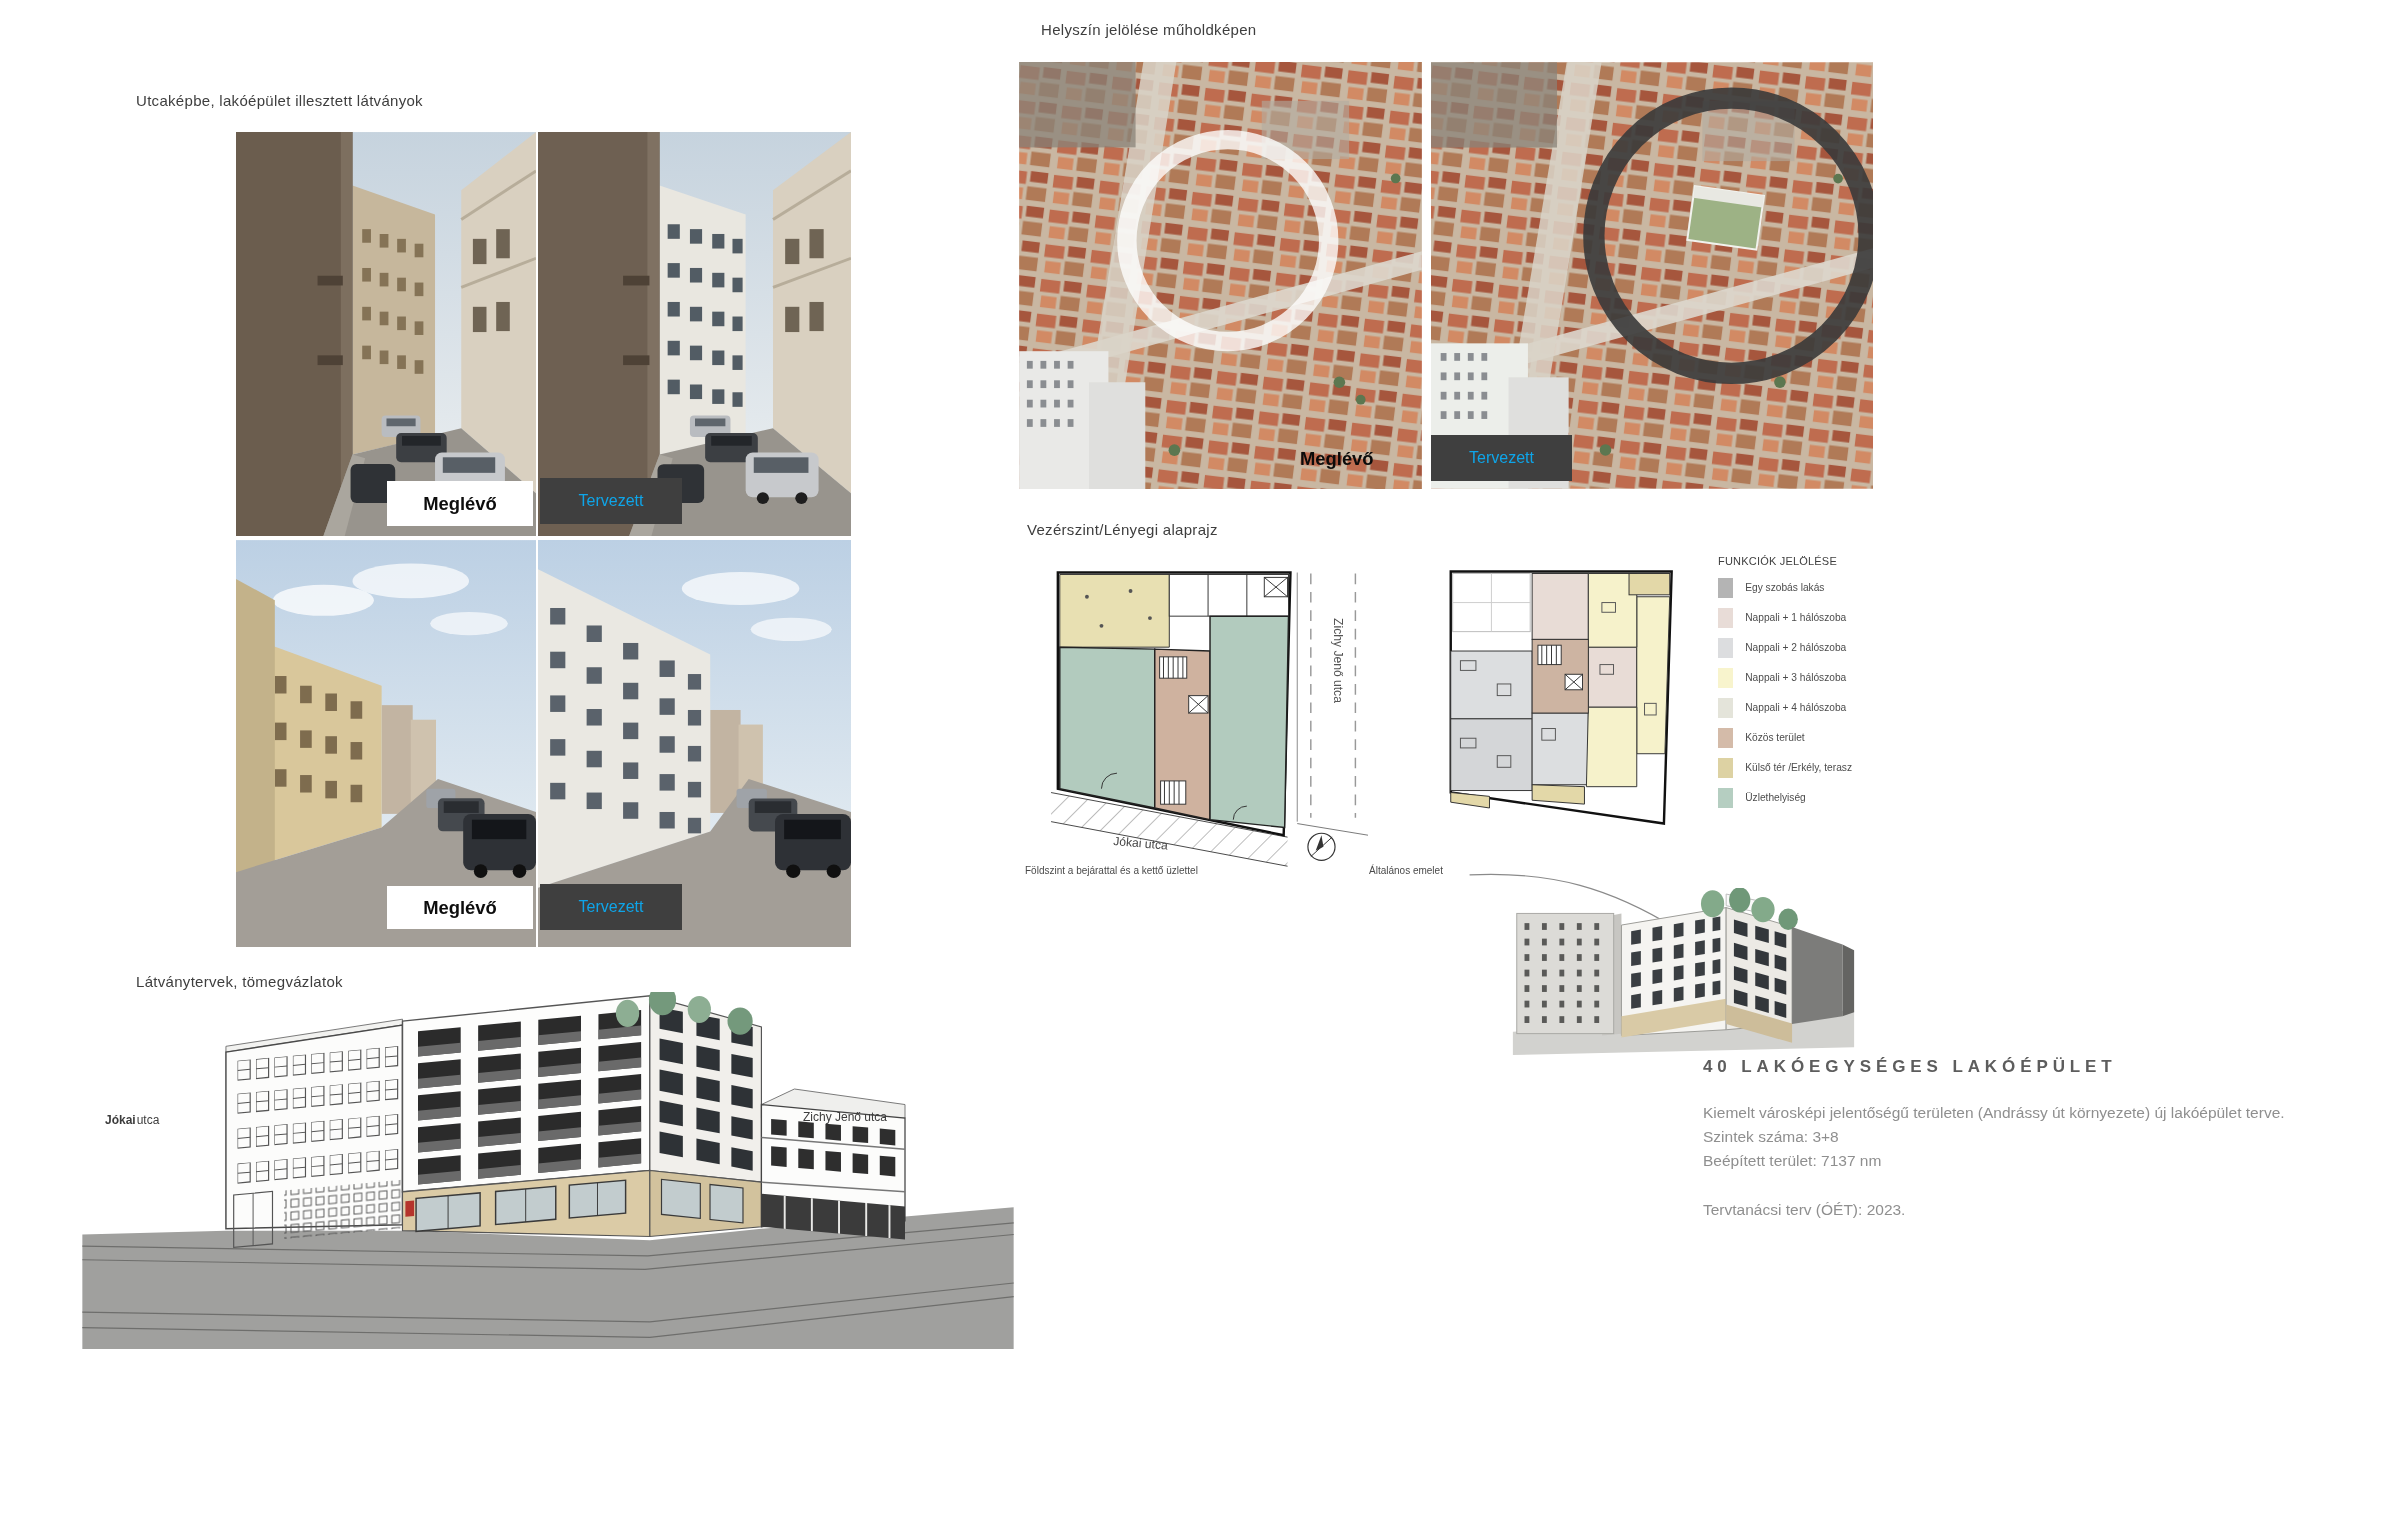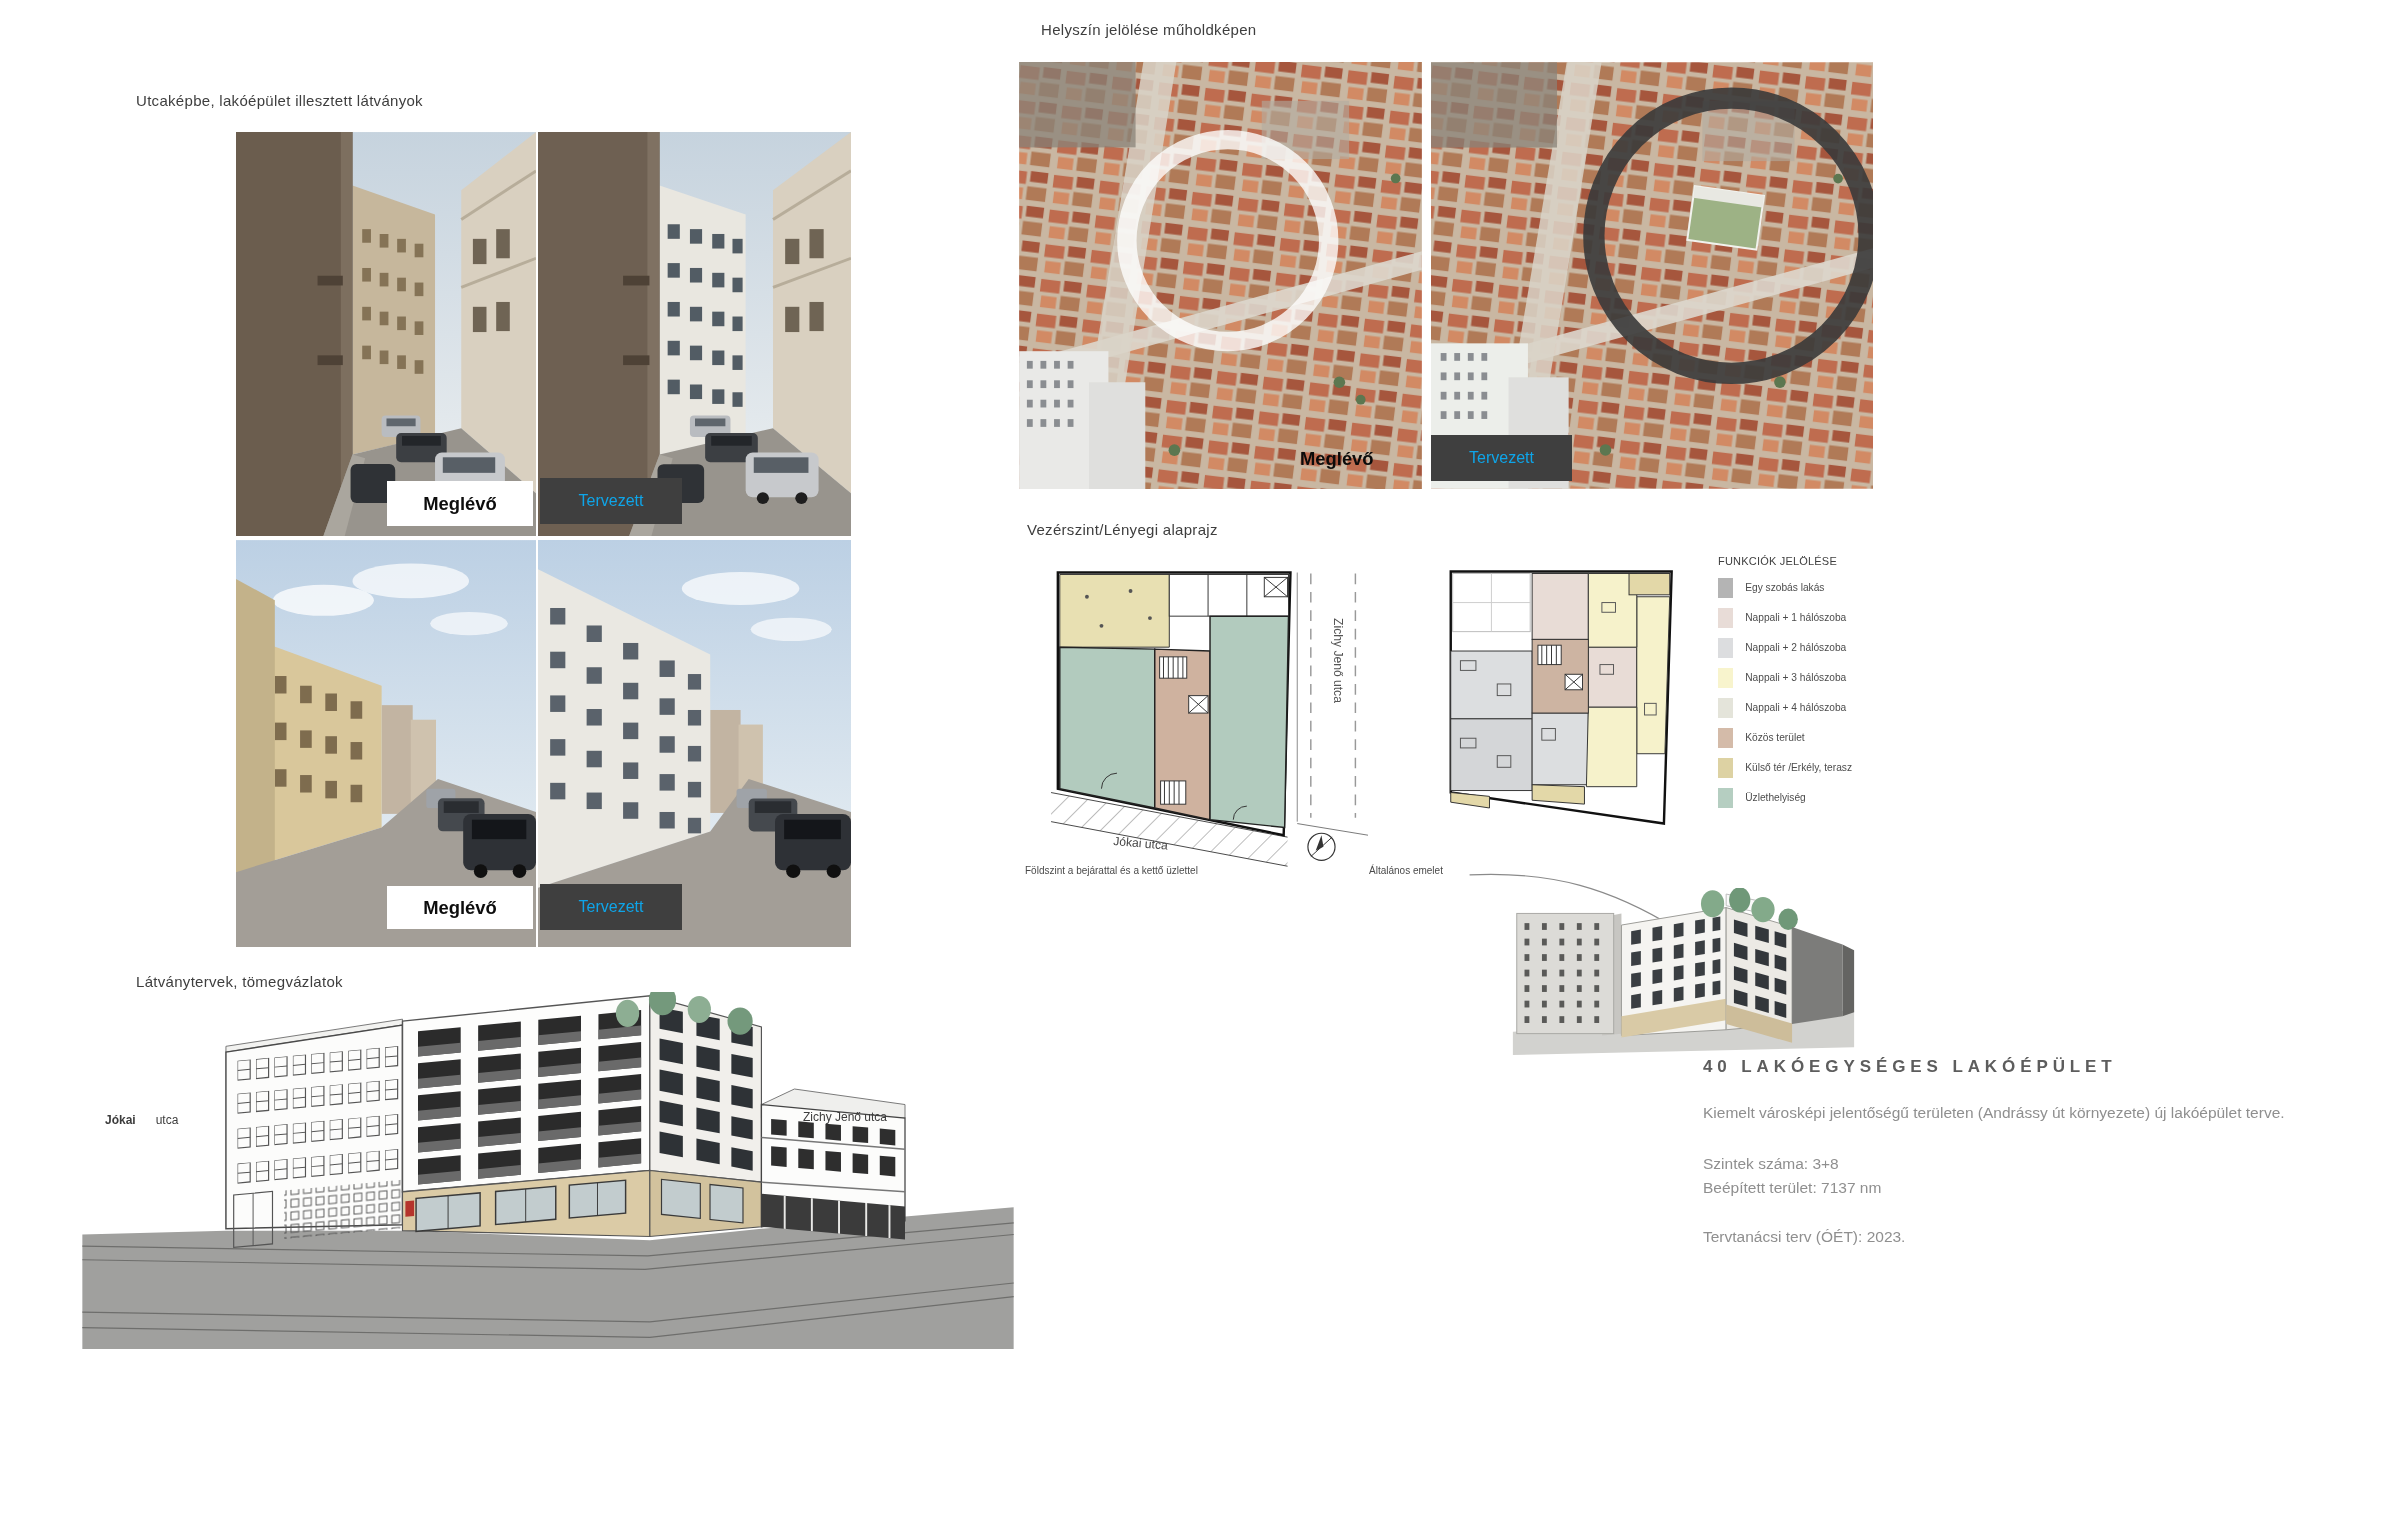--- a/index.html
+++ b/index.html
@@ -746,26 +746,26 @@
           <line x1="24" y1="92" x2="24" y2="126"></line>
             <line x1="52" y1="92" x2="52" y2="126"></line>
             <line x1="80" y1="92" x2="80" y2="126"></line>
             <line x1="108" y1="92" x2="108" y2="126"></line>
             <line x1="132" y1="92" x2="132" y2="126"></line>
         </g>
       </g>
     </svg>
   </div>
   <div class="abs sketch-lab" style="left:105px;top:1113px;">
-    <span class="b">Jókai</span><span style="margin-left:20px;">utca</span>
+    <span class="b">Jókai</span><span style="margin-left:1px;">utca</span>
   </div>
   <div class="abs sketch-lab" style="left:803px;top:1110px;">Zichy Jenő utca</div>
 
   <div class="abs" style="left:1703px;top:1054px;width:640px;">
     <div class="title-line">40 LAKÓEGYSÉGES LAKÓÉPÜLET</div>
     <div class="body-tx" style="margin-top:21.3px;width:606px;">Kiemelt városképi jelentőségű területen (Andrássy út környezete) új lakóépület terve.</div>
-    <div class="body-tx" style="margin-top:27px;">Szintek száma: 3+8</div>
+    <div class="body-tx" style="">Szintek száma: 3+8</div>
     <div class="body-tx">Beépített terület: 7137 nm</div>
     <div class="body-tx" style="margin-top:25px;">Tervtanácsi terv (ÓÉT): 2023.</div>
   </div>
 
 </div>
 
 
 </body></html>

